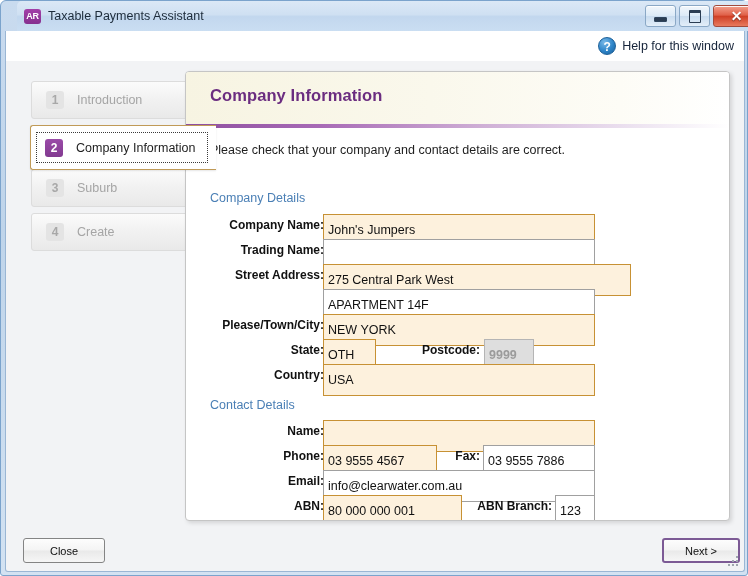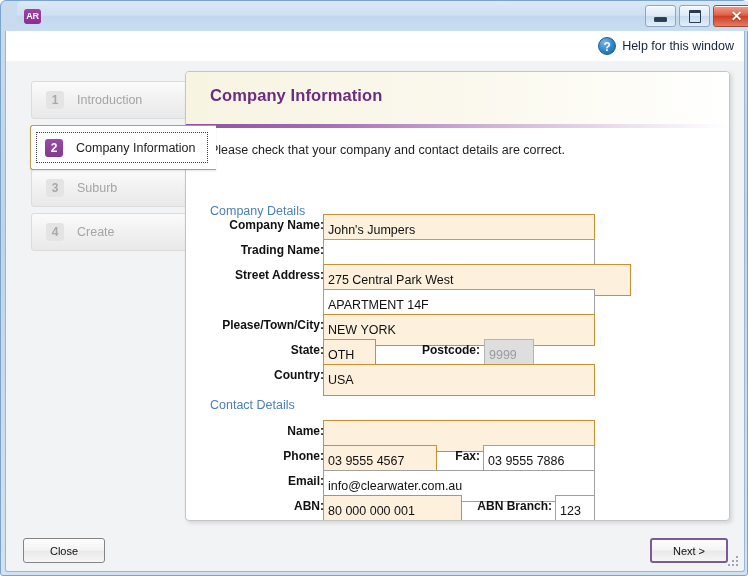--- a/index.html
+++ b/index.html
@@ -296,20 +296,21 @@
     background: #9fa6ae;
   }
 </style>
 </head>
 <body>
 
 <div class="window">
 
   <div class="titlebar">
     <div class="app-icon">AR</div>
+    <div class="title-text">Taxable Payments Assistant</div>
 
     <div class="win-btns">
       <div class="win-btn">
         <div class="glyph-min"></div>
       </div>
       <div class="win-btn">
         <div class="glyph-max"></div>
       </div>
       <div class="win-btn close">
         <div class="glyph-close">✕</div>
@@ -359,41 +360,41 @@
 
       <div class="panel-header">
         <div class="panel-title">Company Information</div>
       </div>
       <div class="panel-rule"></div>
 
       <div class="panel-body">
 
         <div class="intro-text">Please check that your company and contact details are correct.</div>
 
-        <div class="section-title" style="top:63px;margin-top:13px;">Company Details</div>
+        <div class="section-title" style="top:63px;">Company Details</div>
 
         <div class="fld-label" style="left:26px; top:90px; width:112px;">Company Name:</div>
         <input class="fld highlight" style="left: 137px; top: 86px; width: 272px;" value="John's Jumpers">
 
         <div class="fld-label" style="left:26px; top:115px; width:112px;">Trading Name:</div>
         <input class="fld" style="left: 137px; top: 111px; width: 272px;" value="">
 
         <div class="fld-label" style="left:26px; top:140px; width:112px;">Street Address:</div>
         <input class="fld highlight" style="left: 137px; top: 136px; width: 308px;" value="275 Central Park West">
 
         <input class="fld" style="left: 137px; top: 161px; width: 272px;" value="APARTMENT 14F">
 
         <div class="fld-label" style="left:18px; top:190px; width:120px;">Please/Town/City:</div>
         <input class="fld highlight" style="left: 137px; top: 186px; width: 272px;" value="NEW YORK">
 
         <div class="fld-label" style="left:26px; top:215px; width:112px;">State:</div>
         <input class="fld highlight" style="left: 137px; top: 211px; width: 53px;" value="OTH">
 
         <div class="fld-label" style="left:200px; top:215px; width:94px;">Postcode:</div>
-        <input class="fld disabled" style="left: 298px; top: 211px; width: 50px;" disabled="" value="9999">
+        <input class="fld disabled" style="left: 298px; top: 211px; width: 50px; font-weight: bold;" disabled="" value="9999">
 
         <div class="fld-label" style="left:26px; top:240px; width:112px;">Country:</div>
         <input class="fld highlight" style="left: 137px; top: 236px; width: 272px;" value="USA">
 
         <div class="section-title" style="top:270px;">Contact Details</div>
 
         <div class="fld-label" style="left:26px; top:296px; width:112px;">Name:</div>
         <input class="fld highlight" style="left: 137px; top: 292px; width: 272px;" value="">
 
         <div class="fld-label" style="left:26px; top:321px; width:112px;">Phone:</div>
@@ -410,21 +411,21 @@
 
         <div class="fld-label" style="left:277px; top:371px; width:89px;">ABN Branch:</div>
         <input class="fld" style="left: 369px; top: 367px; width: 40px;" value="123">
 
       </div>
     </div>
   </div>
 
   <div class="footer">
     <button class="btn" style="left:17px; width:82px;">Close</button>
-    <button class="btn default-btn" style="right:16px; width:78px;">Next &gt;</button>
+    <button class="btn default-btn" style="right:4px; width:78px;">Next &gt;</button>
     <div class="grip">
       <i style="left:8px; top:0px;"></i>
       <i style="left:4px; top:4px;"></i>
         <i style="left:8px; top:4px;"></i>
       <i style="left:0px; top:8px;"></i>
         <i style="left:4px; top:8px;"></i>
         <i style="left:8px; top:8px;"></i>
     </div>
   </div>
 

